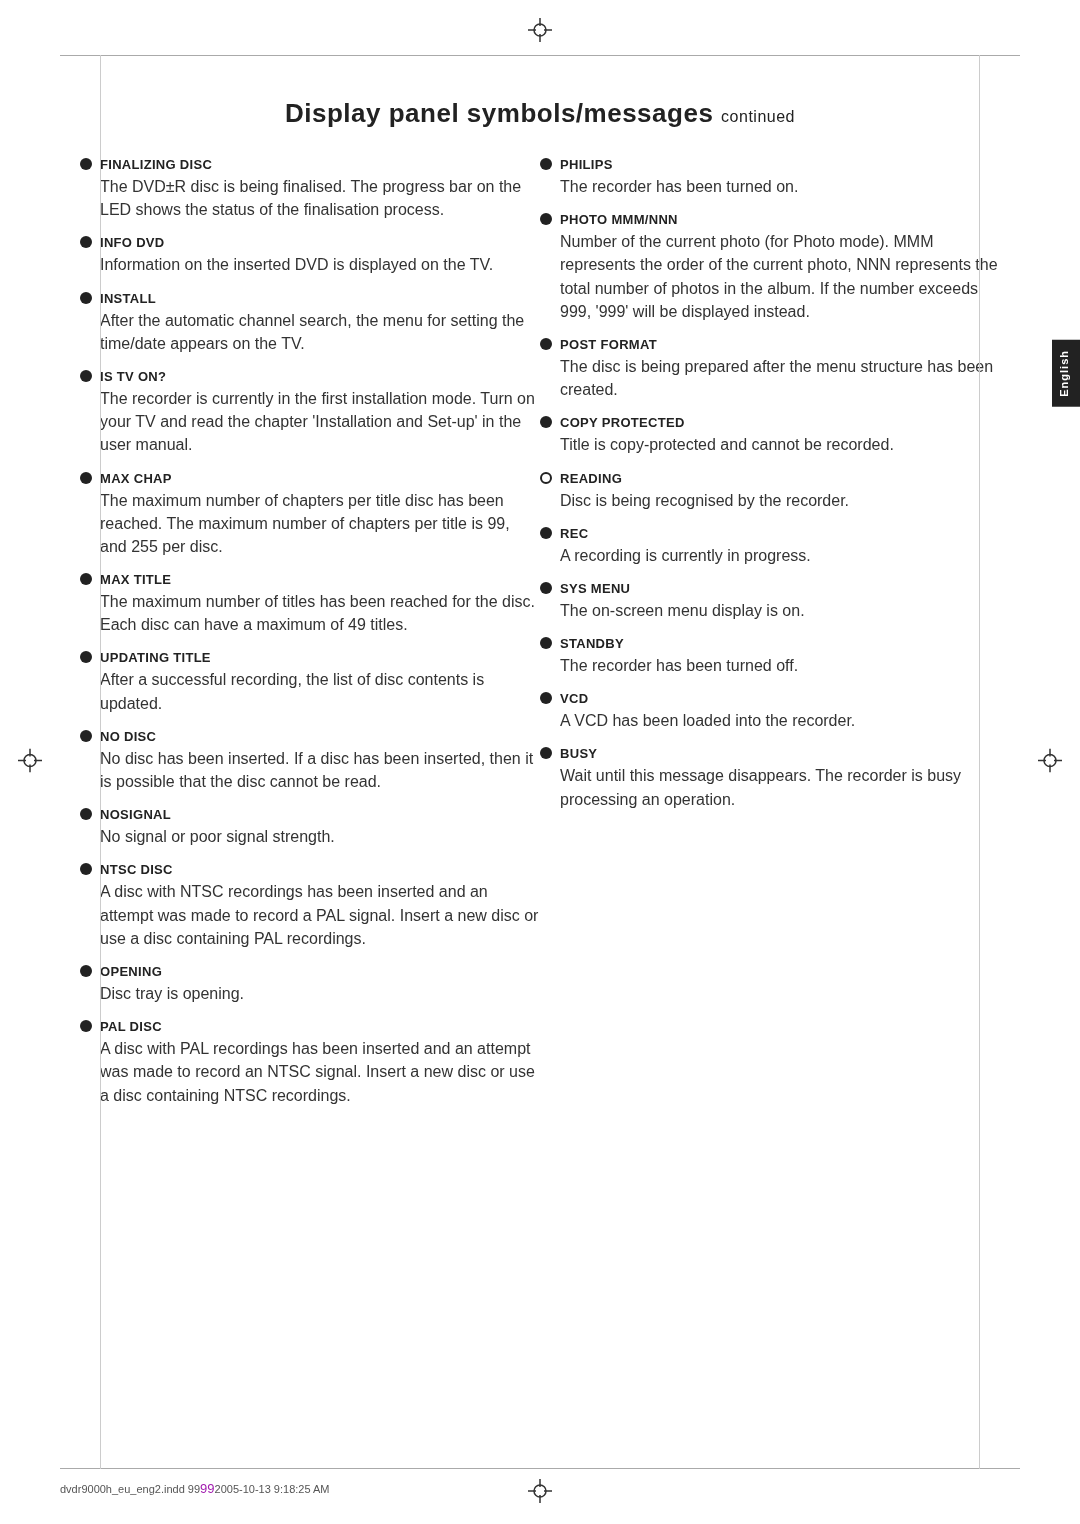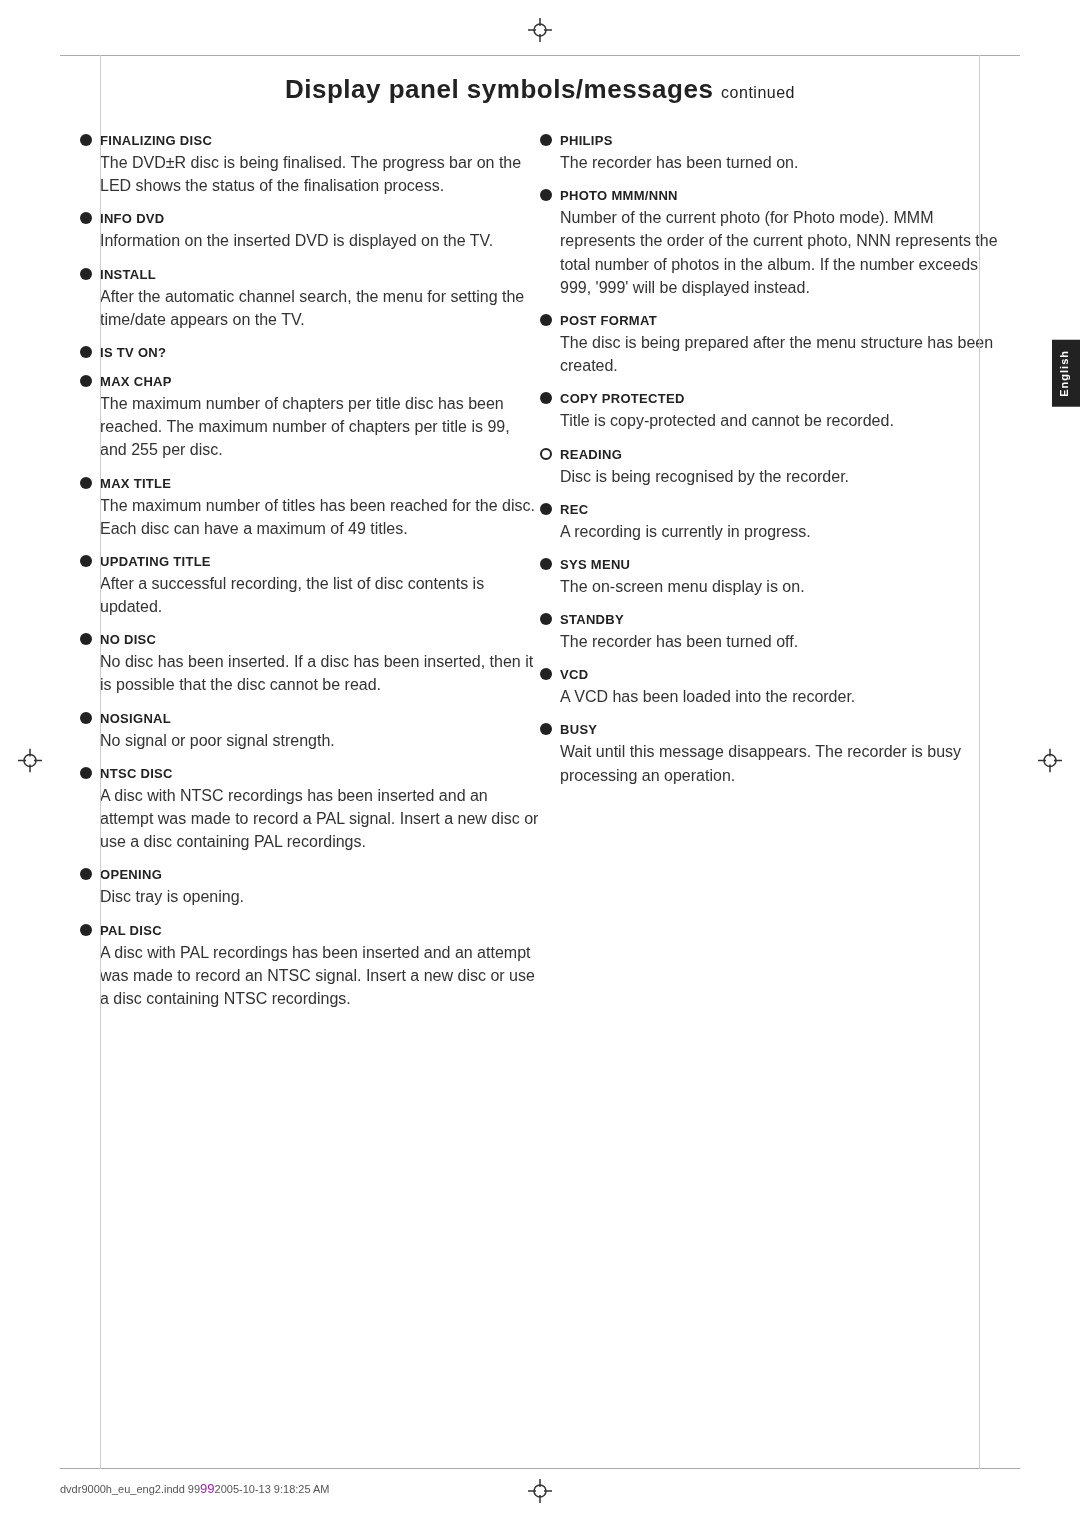--- a/index.html
+++ b/index.html
@@ -66,21 +66,21 @@
       letter-spacing: 1px;
       z-index: 10;
     }
 
     
     .page-title {
       text-align: center;
       font-size: 26px;
       font-weight: bold;
       margin-bottom: 28px;
-      margin-top: 4px;
+      margin-top: 28px;
       letter-spacing: 0.5px;
     }
     .page-title .continued {
       font-size: 16px;
       font-weight: normal;
     }
 
     
     .columns {
       display: flex;
@@ -261,20 +261,21 @@
               <span class="bullet"></span>
               <span>INSTALL</span>
             </div>
             <div class="entry-body">After the automatic channel search, the menu for setting the time/date appears on the TV.</div>
           </div>
           <div class="entry">
             <div class="entry-title">
               <span class="bullet"></span>
               <span>IS TV ON?</span>
             </div>
+            <div class="entry-body">The recorder is currently in the first installation mode. Turn on your TV and read the chapter 'Installation and Set-up' in the user manual.</div>
           </div>
           <div class="entry">
             <div class="entry-title">
               <span class="bullet"></span>
               <span>MAX CHAP</span>
             </div>
             <div class="entry-body">The maximum number of chapters per title disc has been reached. The maximum number of chapters per title is 99, and 255 per disc.</div>
           </div>
           <div class="entry">
             <div class="entry-title">

